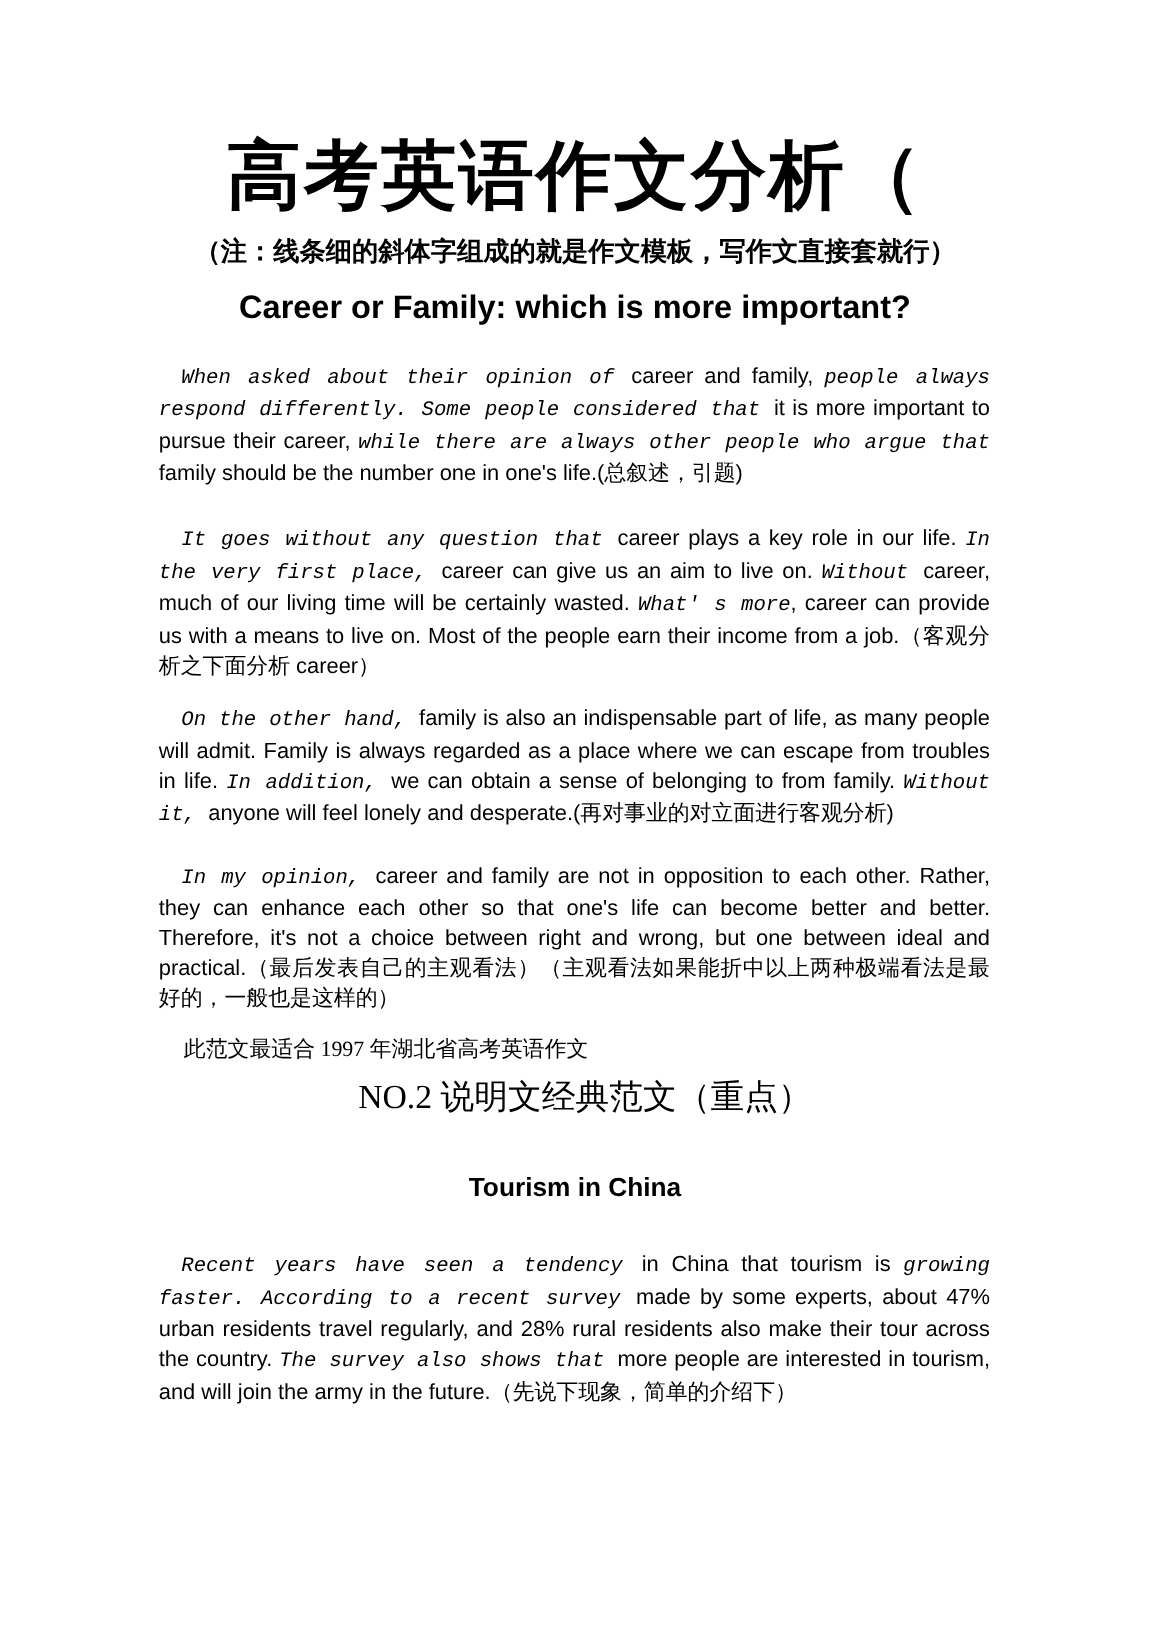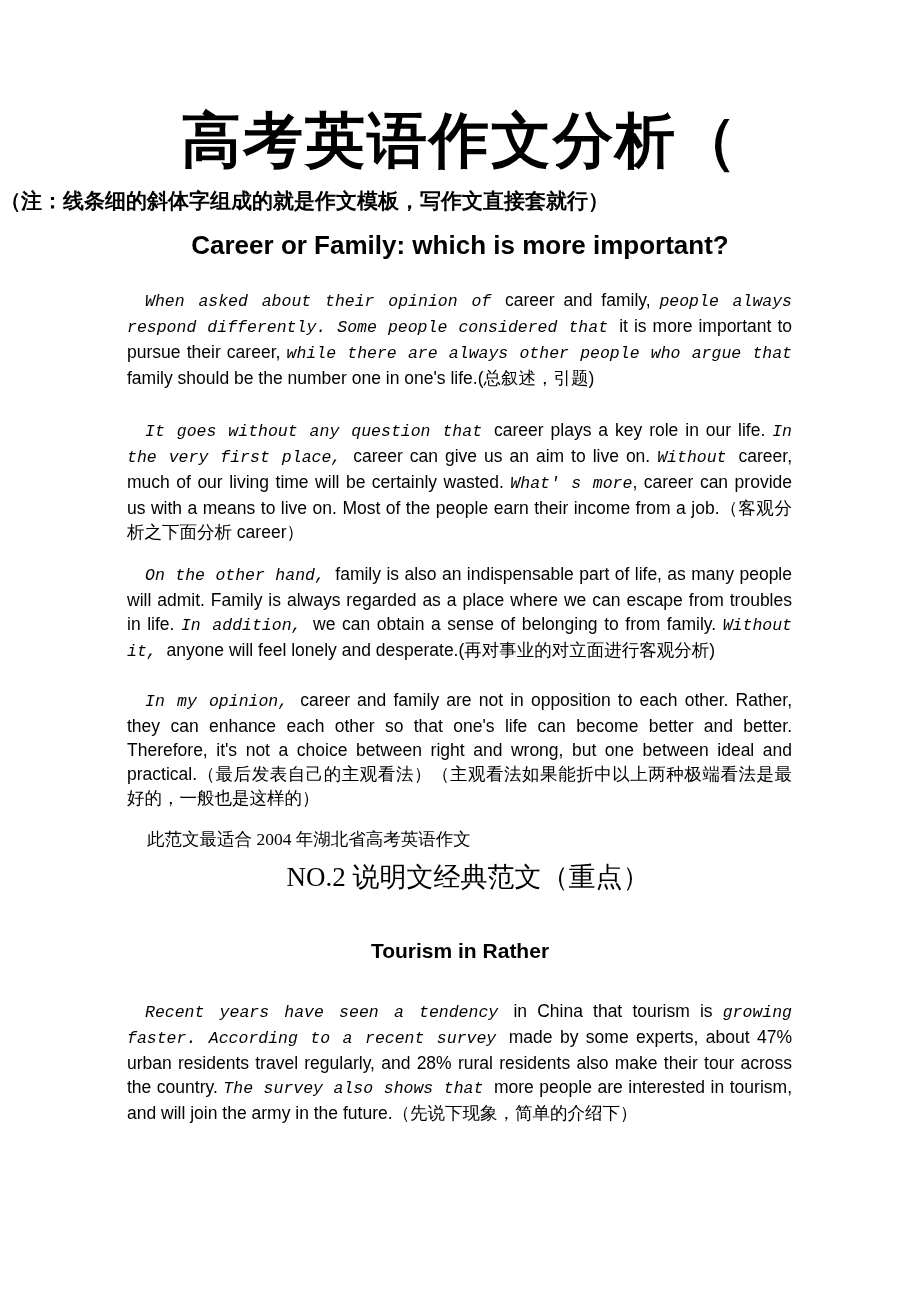--- a/index.html
+++ b/index.html
@@ -17,21 +17,21 @@
     padding-top: 112px;
     text-align: center;
     font-family: "Liberation Serif", "DejaVu Serif", serif;
     font-weight: bold;
     font-size: 60px;
     line-height: 58px;
     letter-spacing: 2px;
   }
   .doc-note {
     margin-top: 16px;
-    text-align: left;
+    text-align: center;
     font-family: "Liberation Serif", "DejaVu Serif", serif;
     font-weight: bold;
     font-size: 21px;
     line-height: 30px;
   }
   .section-heading-1 {
     margin-top: 20px;
     text-align: center;
     font-family: "Liberation Serif", "DejaVu Serif", serif;
     font-weight: bold;
@@ -124,21 +124,21 @@
   <h3 class="essay-title-1">Career or Family: which is more important?</h3>
 
   <p class="body-text p1"><span class="tpl">When asked about their opinion of </span><span class="plain">career and family, </span><span class="tpl">people always respond differently. Some people considered that </span><span class="plain">it is more important to pursue their career, </span><span class="tpl">while there are always other people who argue that </span><span class="plain">family should be the number one in one's life.(总叙述，引题)</span></p>
 
   <p class="body-text p2"><span class="tpl">It goes without any question that </span><span class="plain">career plays a key role in our life. </span><span class="tpl">In the very first place, </span><span class="plain"> career can give us an aim to live on. </span><span class="tpl">Without </span><span class="plain">career, much of our living time will be certainly wasted. </span><span class="tpl">What' s more</span><span class="plain">, career can provide us with a means to live on. Most of the people earn their income from a job.（客观分析之下面分析 career）</span></p>
 
   <p class="body-text p3"><span class="tpl">On the other hand, </span><span class="plain"> family is also an indispensable part of life, as many people will admit. Family is always regarded as a place where we can escape from troubles in life. </span><span class="tpl">In addition, </span><span class="plain"> we can obtain a sense of belonging to from family. </span><span class="tpl">Without it, </span><span class="plain"> anyone will feel lonely and desperate.(再对事业的对立面进行客观分析)</span></p>
 
   <p class="body-text p4"><span class="tpl">In my opinion, </span><span class="plain">career and family are not in opposition to each other. Rather, they can enhance each other so that one's life can become better and better. Therefore, it's not a choice between right and wrong, but one between ideal and practical.（最后发表自己的主观看法）（主观看法如果能折中以上两种极端看法是最好的，一般也是这样的）</span></p>
 
-  <div class="footnote">此范文最适合 2004 年湖北省高考英语作文</div>
+  <div class="footnote">此范文最适合 1997 年湖北省高考英语作文</div>
 
   <h2 class="section-heading-2">NO.2 说明文经典范文（重点）</h2>
 
-  <h3 class="essay-title-2">Tourism in Rather</h3>
+  <h3 class="essay-title-2">Tourism in China</h3>
 
   <p class="body-text p5"><span class="tpl">Recent years have seen a tendency </span><span class="plain">in China that tourism is </span><span class="tpl">growing faster. According to a recent survey </span><span class="plain">made by some experts, about 47% urban residents travel regularly, and 28% rural residents also make their tour across the country. </span><span class="tpl">The survey also shows that </span><span class="plain">more people are interested in tourism, and will join the army in the future.（先说下现象，简单的介绍下）</span></p>
 
 </div>
 
 </body></html>

